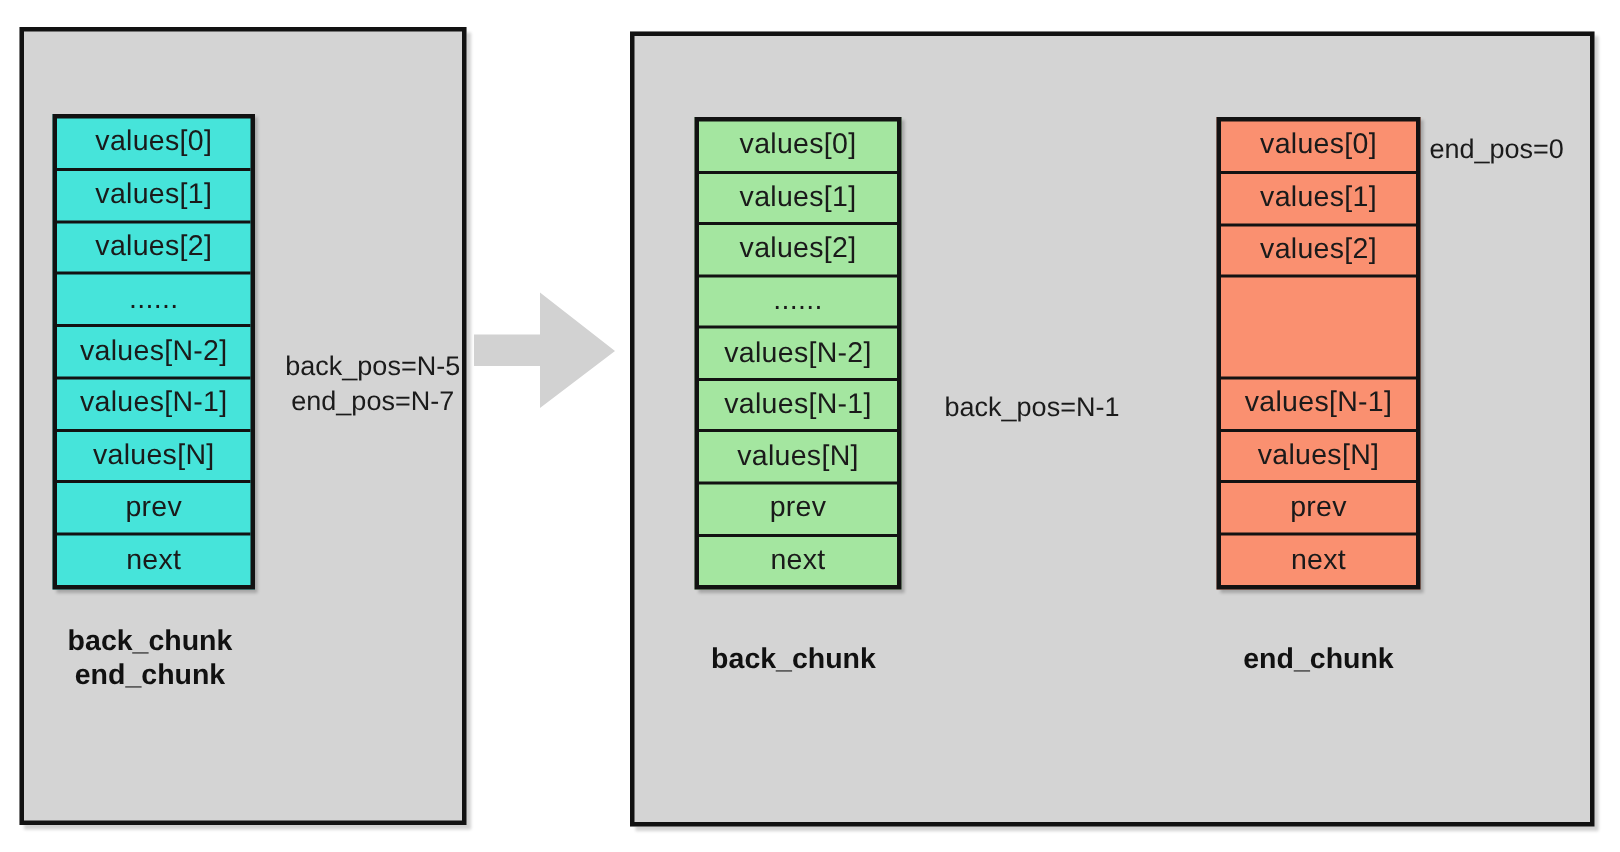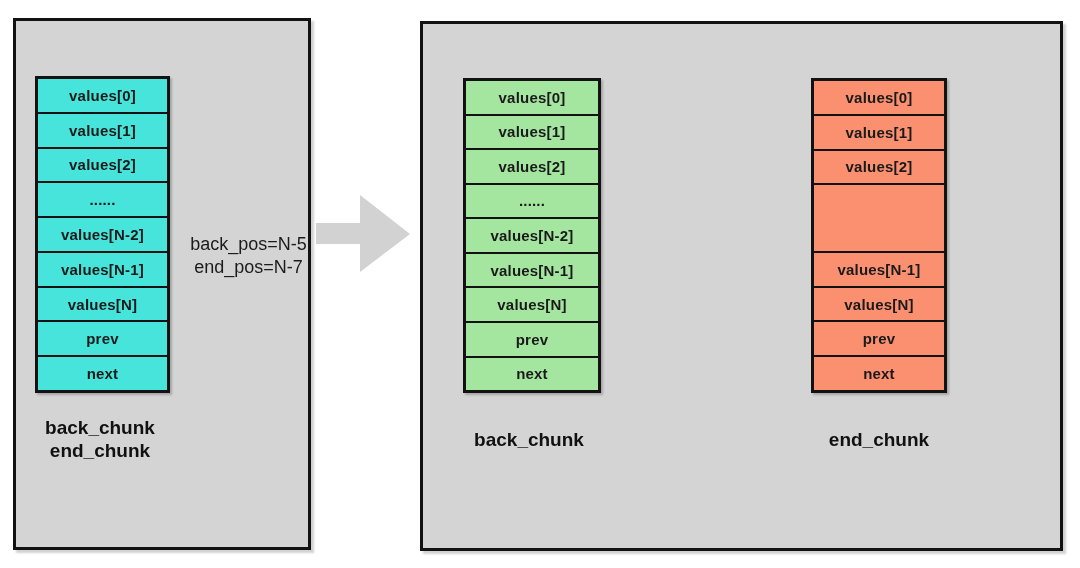--- a/index.html
+++ b/index.html
@@ -31,25 +31,24 @@
     border: 3px solid #121212;
     box-sizing: border-box;
     display: flex;
     flex-direction: column;
     box-shadow: 2px 2px 2px rgba(0,0,0,0.22);
   }
   .stack .cell {
     display: flex;
     align-items: center;
     justify-content: center;
-    font-size: 15px;
+    font-size: 19px;
     letter-spacing: 0.2px;
     border-bottom: 2px solid #121212;
     box-sizing: border-box;
-    font-weight: bold;
   }
   .stack .cell:last-child { border-bottom: none; }
 
   .stack-cyan   { left: 19px;  top: 55px; width: 135px; height: 317px; }
   .stack-green  { left: 40px;  top: 54px; width: 138px; height: 315px; }
   .stack-orange { left: 388px; top: 54px; width: 136px; height: 315px; }
 
   .chunk-label {
     position: absolute;
     font-weight: bold;
@@ -125,32 +124,36 @@
         <div class="cell" style="flex: 1 1 0%;">values[N]</div>
         <div class="cell" style="flex: 1 1 0%;">prev</div>
         <div class="cell" style="flex: 1 1 0%;">next</div>
       </div>
 
     <div class="chunk-label label-green">
       <div>back_chunk</div>
     </div>
 
     <div class="annotation annot-mid">
+      <div>back_pos=N-1</div>
     </div>
 
     <div class="stack stack-orange" style="background: rgb(250, 144, 112);">
         <div class="cell" style="flex: 1 1 0%;">values[0]</div>
         <div class="cell" style="flex: 1 1 0%;">values[1]</div>
         <div class="cell" style="flex: 1 1 0%;">values[2]</div>
         <div class="cell" style="flex: 2 1 0%;"></div>
         <div class="cell" style="flex: 1 1 0%;">values[N-1]</div>
         <div class="cell" style="flex: 1 1 0%;">values[N]</div>
         <div class="cell" style="flex: 1 1 0%;">prev</div>
         <div class="cell" style="flex: 1 1 0%;">next</div>
       </div>
 
     <div class="chunk-label label-orange">
       <div>end_chunk</div>
     </div>
 
+    <div class="annotation annot-end">
+      <div>end_pos=0</div>
+    </div>
   </div>
 
 </div>
 
 </body></html>

